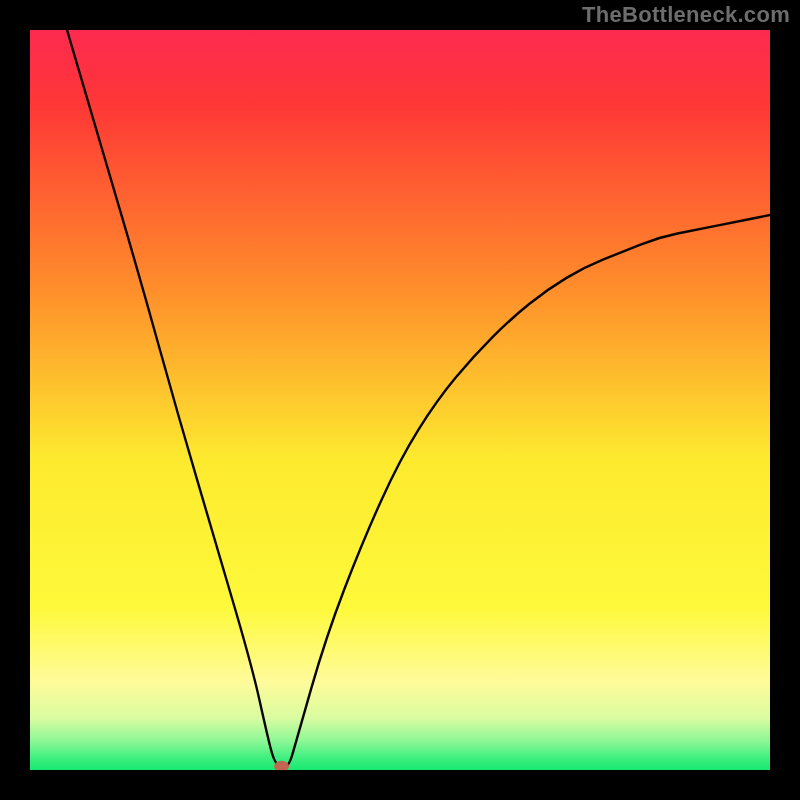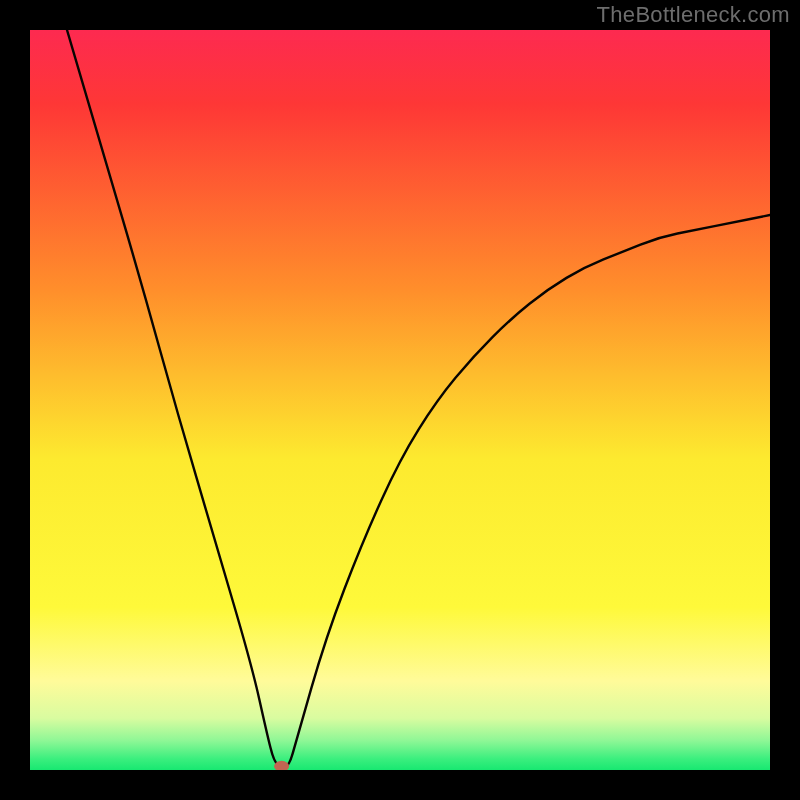--- a/index.html
+++ b/index.html
@@ -16,21 +16,21 @@
     width: 800px;
     height: 800px;
     background: #000;
   }
   .watermark {
     position: absolute;
     top: 2px;
     right: 10px;
     color: #6d6d6d;
     font-size: 22px;
-    font-weight: 400;
+    font-weight: 700;
     letter-spacing: 0.3px;
     z-index: 5;
     user-select: none;
   }
   .plot-area {
     position: absolute;
     left: 30px;
     top: 30px;
     width: 740px;
     height: 740px;

